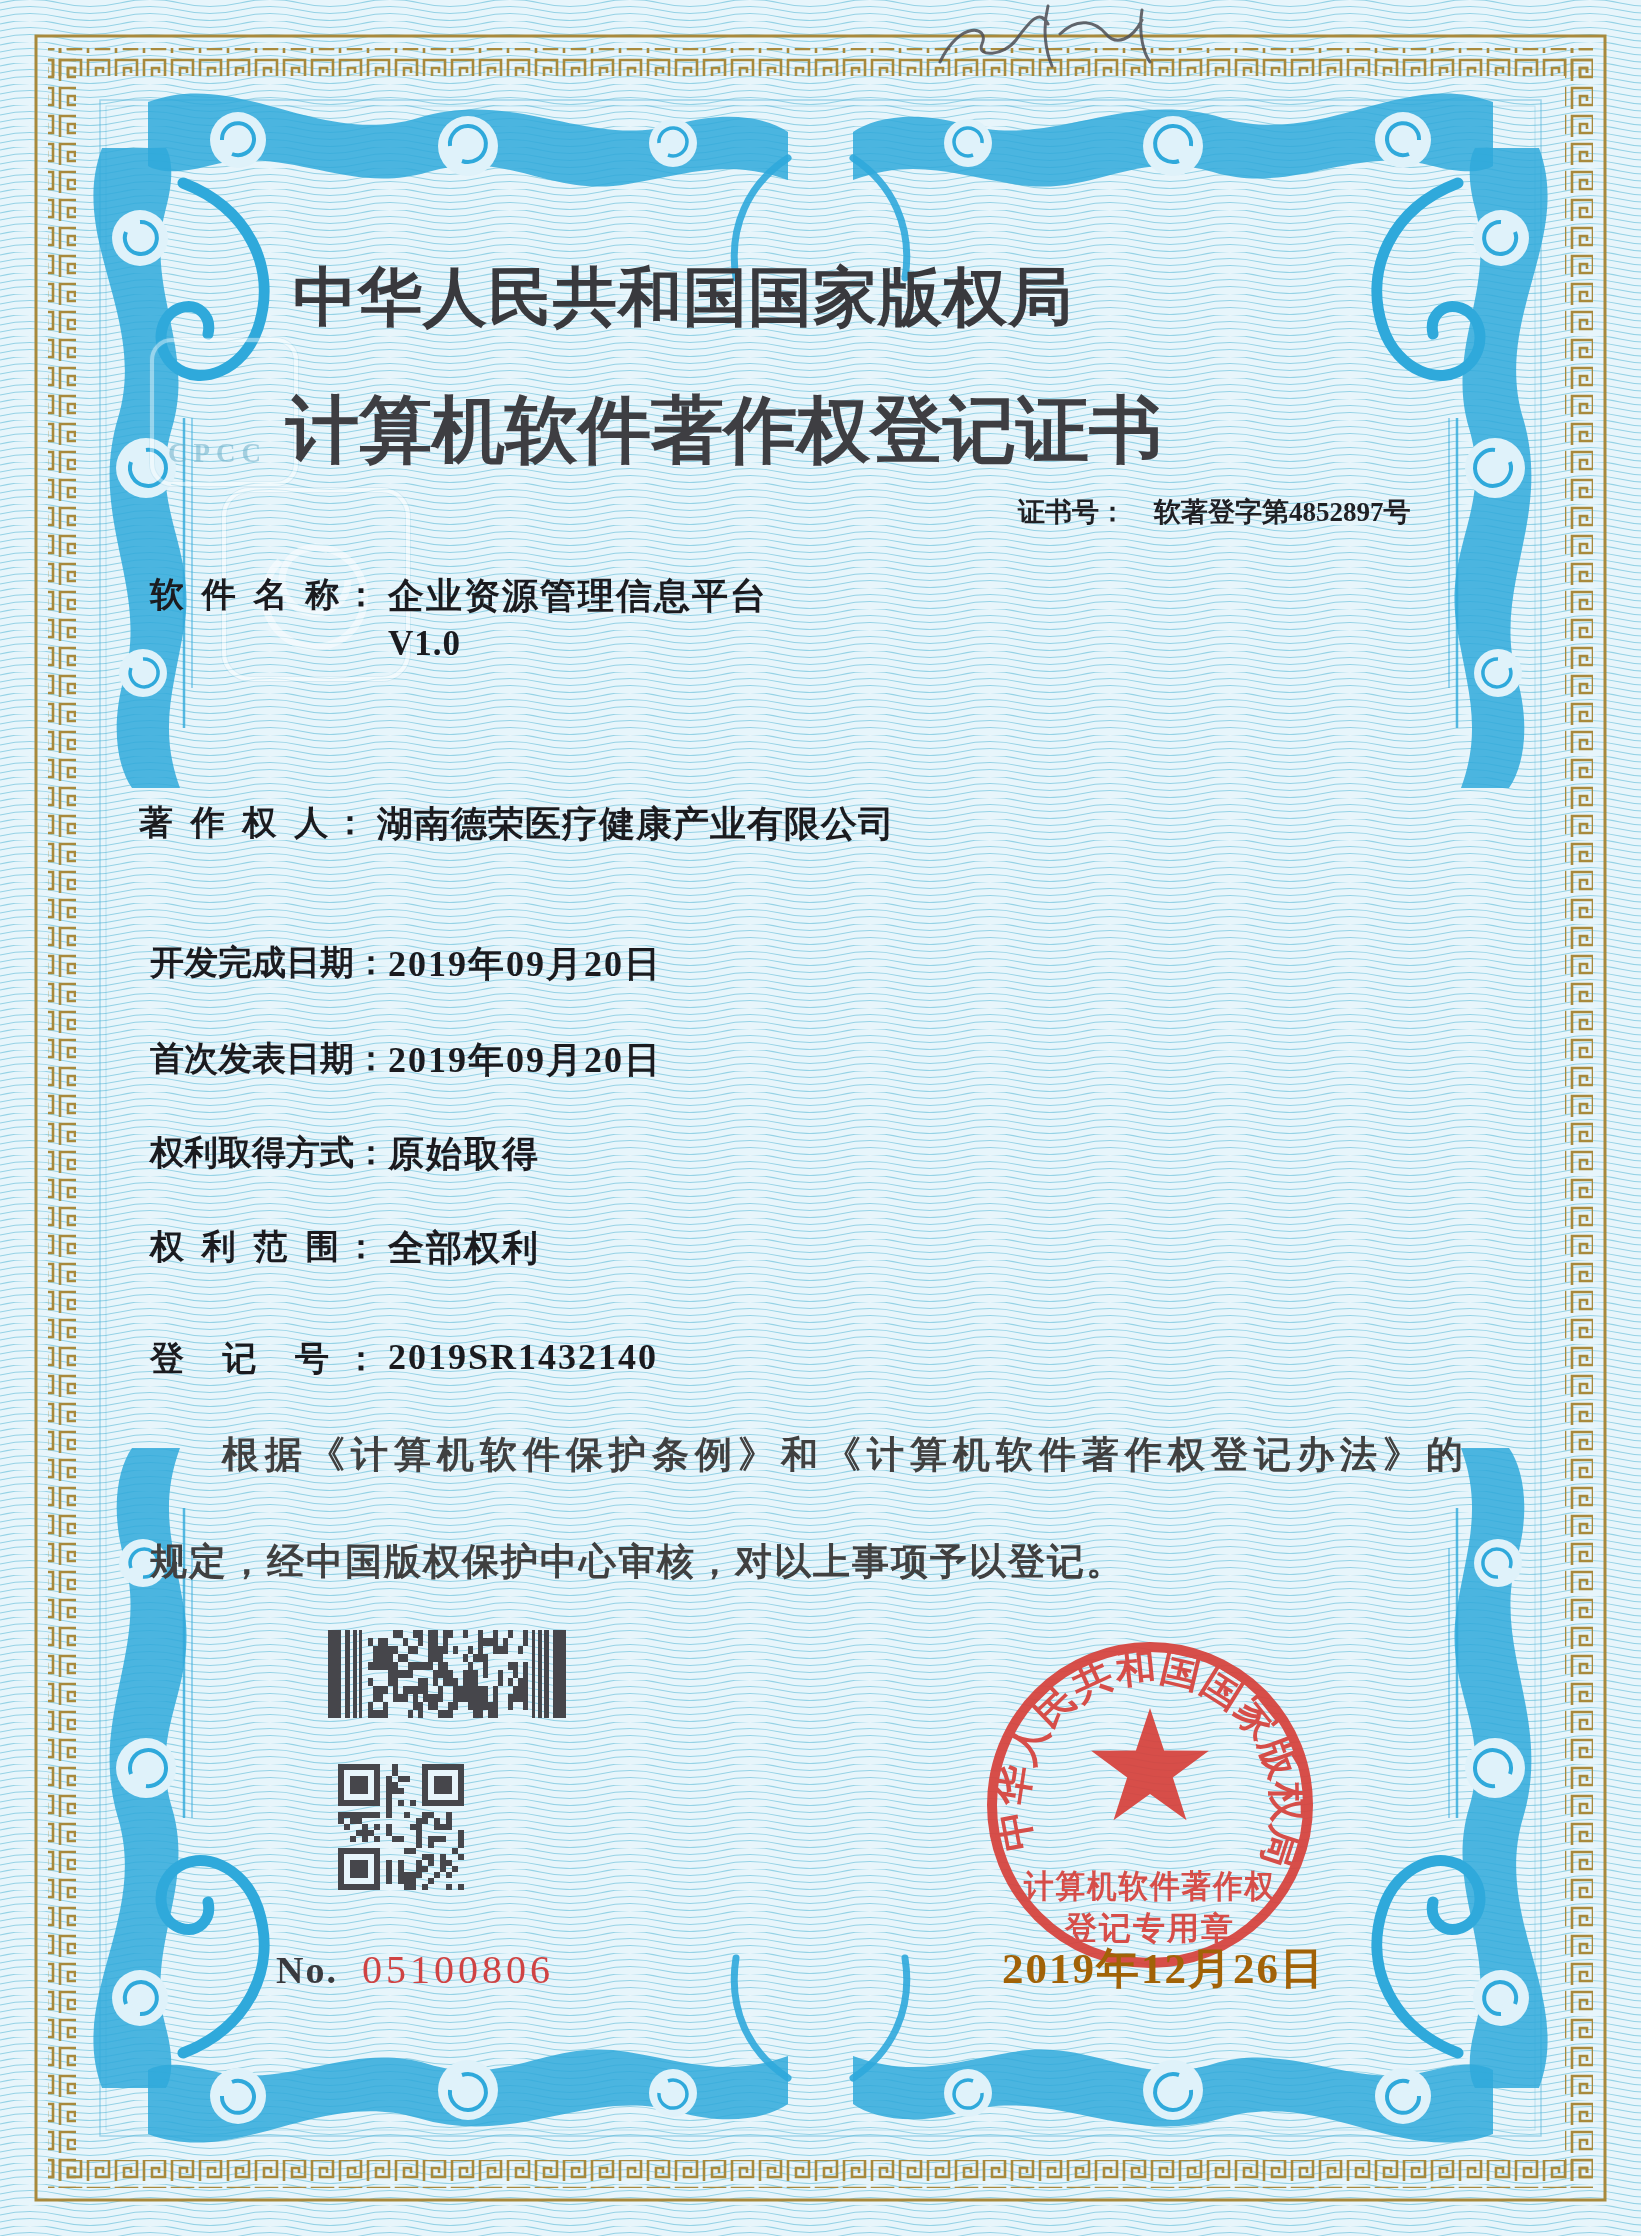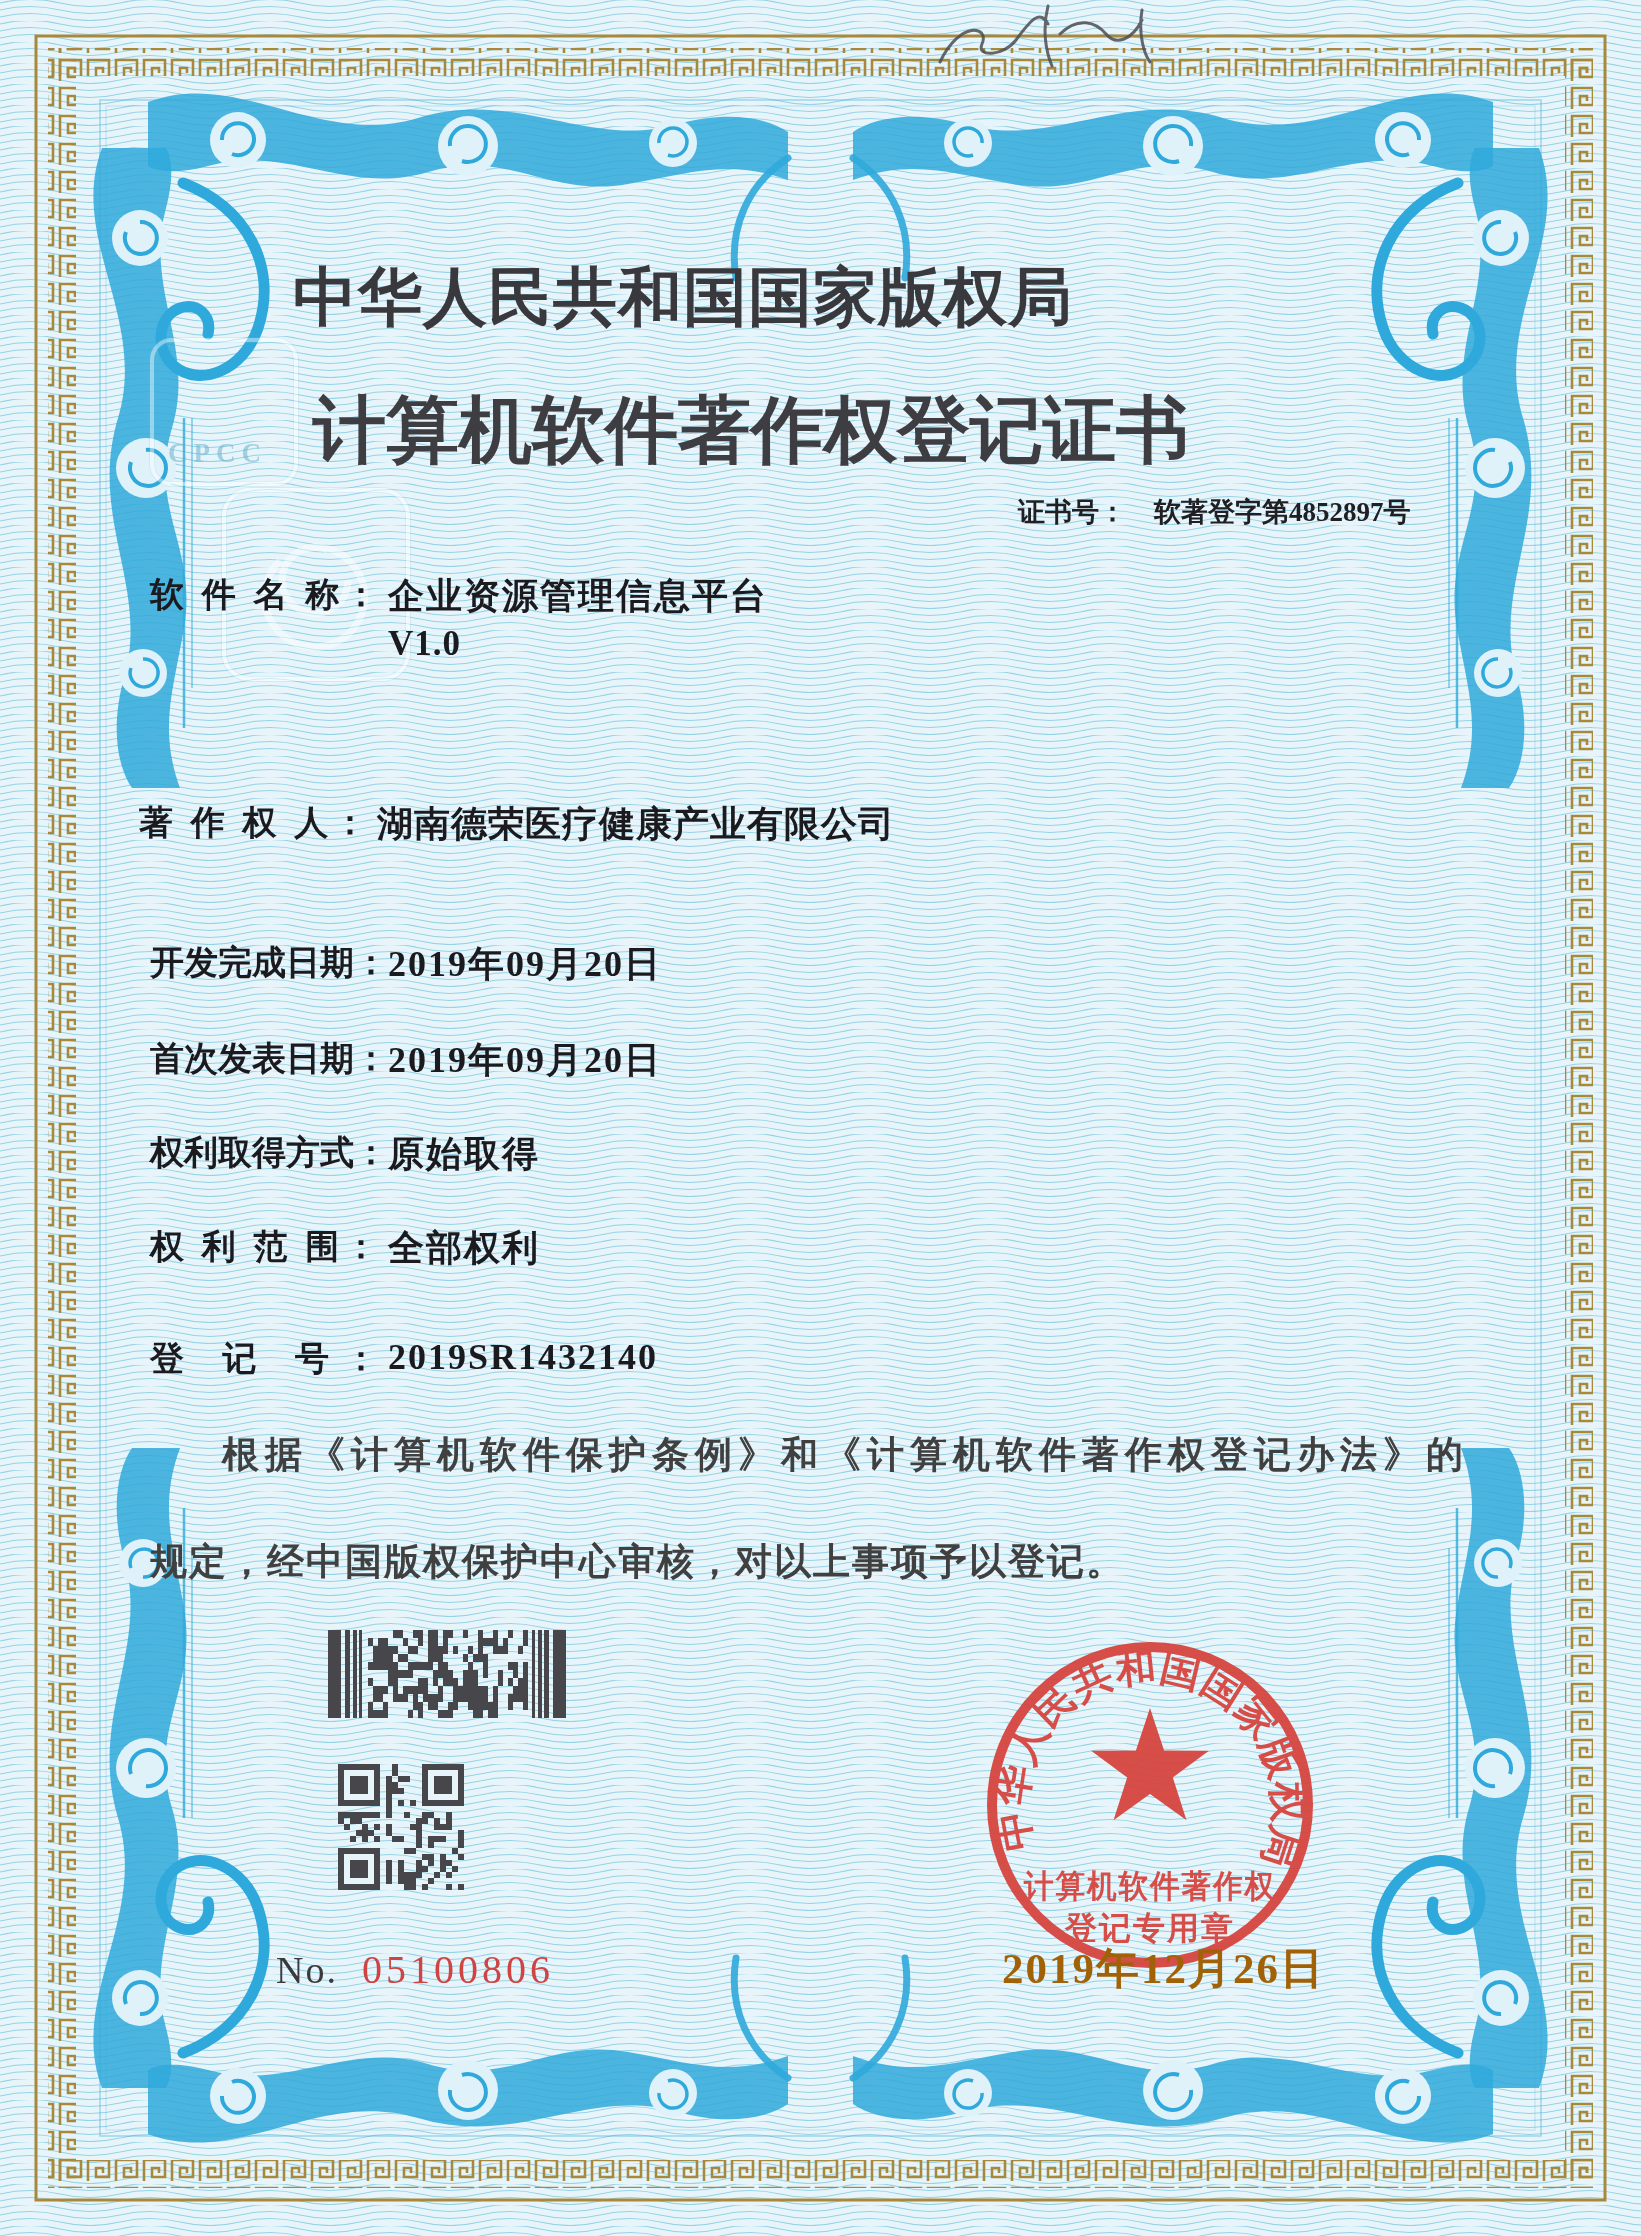--- a/index.html
+++ b/index.html
@@ -89,21 +89,21 @@
   </svg>
 
   <div class="emboss" style="left:150px;top:338px;width:140px;height:140px;border-radius:22px;opacity:.5;"></div>
   <div class="abs emboss-text" style="left:168px;top:438px;">CPCC</div>
   <div class="emboss" style="left:222px;top:488px;width:180px;height:185px;border-radius:28px;opacity:.55;"></div>
   <svg class="abs" style="left:240px;top:505px;opacity:.5;" width="150" height="150" viewBox="0 0 150 150">
     <path d="M108 75 a33 33 0 1 1 -20 -30 M75 42 a50 50 0 1 1 -35 14" fill="none" stroke="rgba(255,255,255,0.9)" stroke-width="7"></path>
   </svg>
 
   <div class="abs authority" style="left:293px;top:254px;">中华人民共和国国家版权局</div>
-  <div class="abs main-title" style="left:286px;top:382px;margin-left:27px;">计算机软件著作权登记证书</div>
+  <div class="abs main-title" style="left:286px;top:382px;">计算机软件著作权登记证书</div>
 
   <div class="abs certno" style="left:1018px;top:494px;">
     <span>证书号：</span><span class="val">软著登字第4852897号</span>
   </div>
 
   <div class="abs field" style="left:150px;top:572px;">
     <span class="field-label">软 件 名 称：</span>
     <span class="field-value">企业资源管理信息平台</span>
   </div>
   <div class="abs version" style="left:388px;top:624px;">V1.0</div>
@@ -434,21 +434,21 @@
       <rect x="108" y="120" width="6" height="6" fill="#46464b"></rect>
       <rect x="114" y="84" width="6" height="6" fill="#46464b"></rect>
       <rect x="114" y="102" width="6" height="6" fill="#46464b"></rect>
       <rect x="120" y="66" width="6" height="6" fill="#46464b"></rect>
       <rect x="120" y="72" width="6" height="6" fill="#46464b"></rect>
       <rect x="120" y="78" width="6" height="6" fill="#46464b"></rect>
       <rect x="120" y="90" width="6" height="6" fill="#46464b"></rect>
       <rect x="120" y="120" width="6" height="6" fill="#46464b"></rect>
     </svg>
 
-  <div class="abs serial-label" style="left:276px;top:1948px;">No.</div>
+  <div class="abs serial-label" style="left:276px;top:1948px;font-weight:bold;">No.</div>
   <div class="abs serial-number" style="left:362px;top:1946px;">05100806</div>
 
   <svg class="abs" style="left:975px;top:1630px;" width="350" height="350" viewBox="0 0 350 350">
     <g opacity="0.93">
       <circle cx="175" cy="175" r="158" fill="none" stroke="#d6423c" stroke-width="10"></circle>
       <path id="sealArc" d="M58.5 217.4 A124 124 0 1 1 291.5 217.4" fill="none"></path>
       <text font-size="40" font-weight="bold" fill="#d6423c" letter-spacing="1" font-family="Liberation Serif, DejaVu Serif, serif">
         <textPath href="#sealArc" startOffset="0">中华人民共和国国家版权局</textPath>
       </text>
       <polygon fill="#d6423c" points="175,78 189.1,120.6 233.9,120.8 197.8,147.4 211.5,190.2 175,164 138.5,190.2 152.2,147.4 116.1,120.8 160.9,120.6"></polygon>

